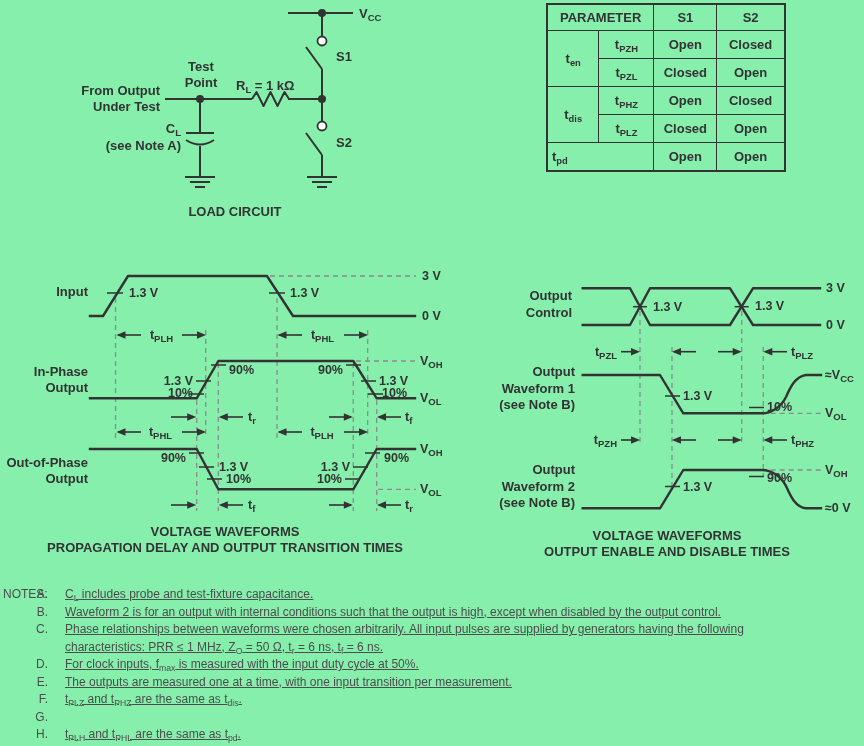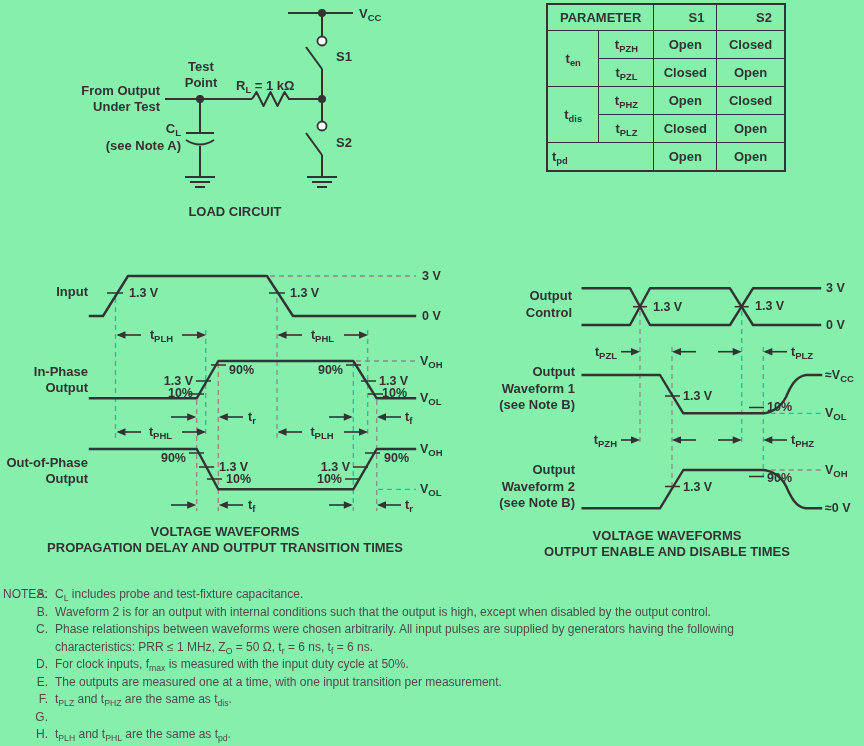--- a/index.html
+++ b/index.html
@@ -17,31 +17,31 @@
   .sw{fill:#fff;stroke:#333;stroke-width:1.8;}
   text{font:bold 12.5px "Liberation Sans",sans-serif;fill:#333;}
   text.big{font-size:13px;}
   tspan.ss{font-size:9.5px;}
   .end{text-anchor:end;} .mid{text-anchor:middle;}
   
   .ptable{position:absolute;left:546px;top:3px;border-collapse:collapse;
           font:bold 13px "Liberation Sans",sans-serif;color:#333;table-layout:fixed;}
   .ptable,.ptable th,.ptable td{border:1.5px solid #333;}
   .ptable{border-width:2px;}
-  .ptable th{height:25px;text-align:right;padding:0 12px;}
+  .ptable th{height:25px;text-align:center;padding:0 12px;}
   .ptable td{height:27px;text-align:center;padding:0 4px;}
   .ptable td.grp-l{text-align:left;}
   sub{font-size:0.72em;vertical-align:-0.3em;line-height:0;}
   
   .notes{position:absolute;left:0;top:586px;width:764px;font:12px "Liberation Sans",sans-serif;
          color:#4d4d4d;line-height:17.5px;}
   .notes-title{position:absolute;left:3px;top:0;}
   .note-row{display:flex;}
   .note-letter{width:48px;text-align:right;flex:none;}
-  .note-text{margin-left:7px;}
+  .note-text{margin-left:17px;text-decoration:underline;}
 </style>
 </head>
 <body>
 
 <div class="stage">
 
   <svg id="svg-load" style="left:0;top:0" width="470" height="240" viewBox="0 0 470 240">
 
     <line class="wire" x1="288" y1="13" x2="353" y2="13"></line>
     <circle class="dot" cx="322" cy="13" r="4"></circle>

